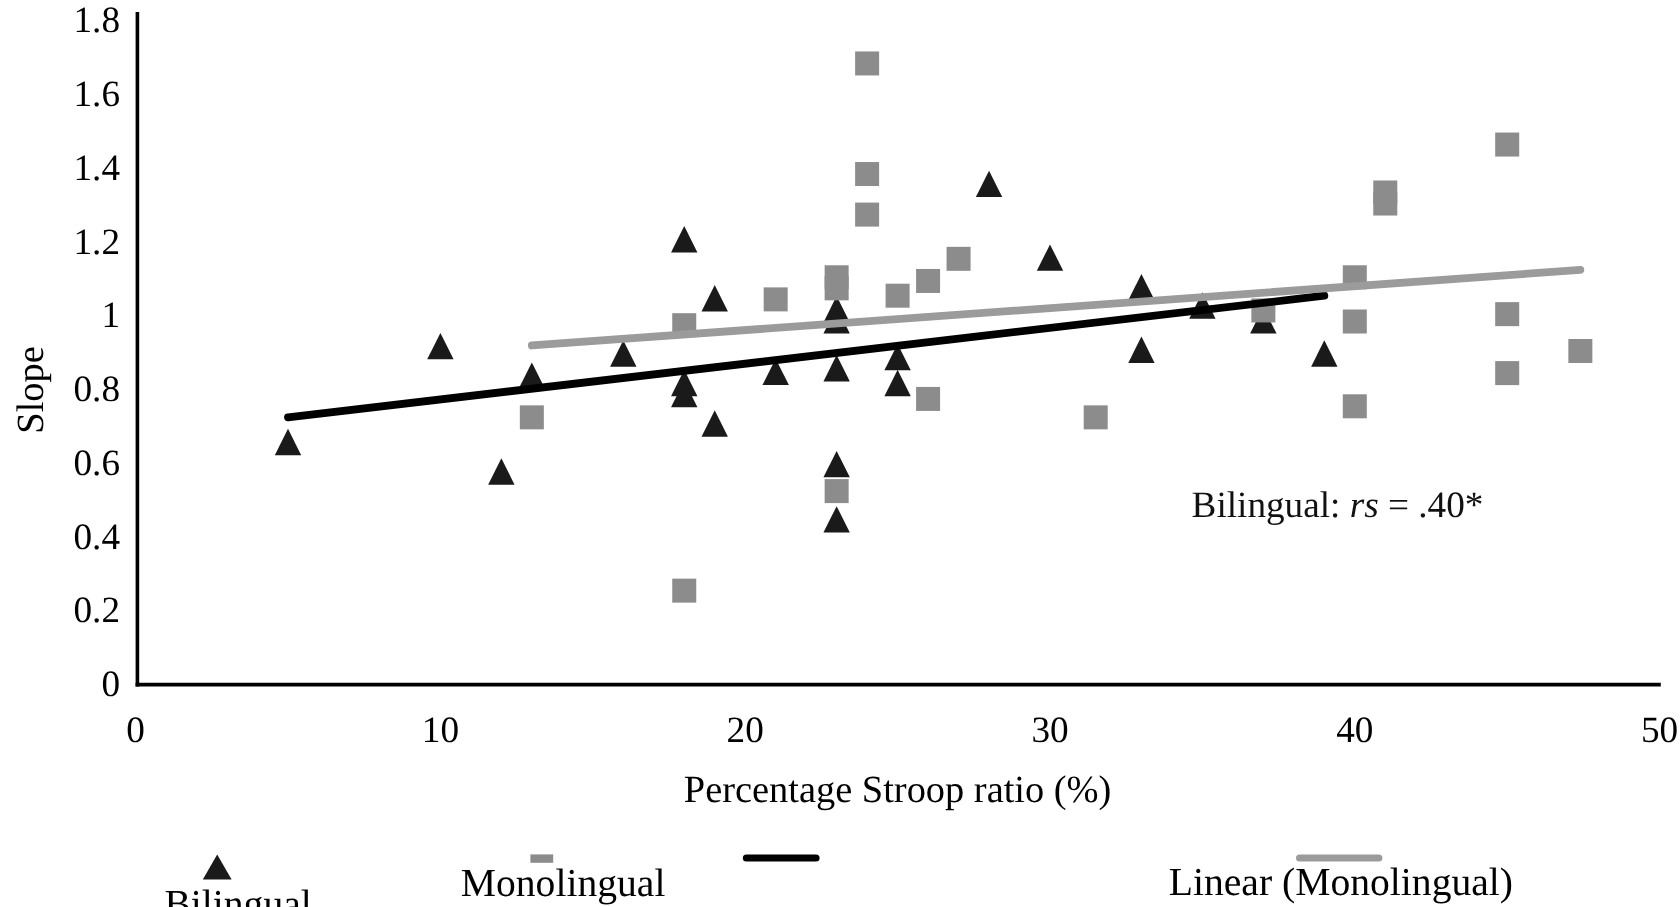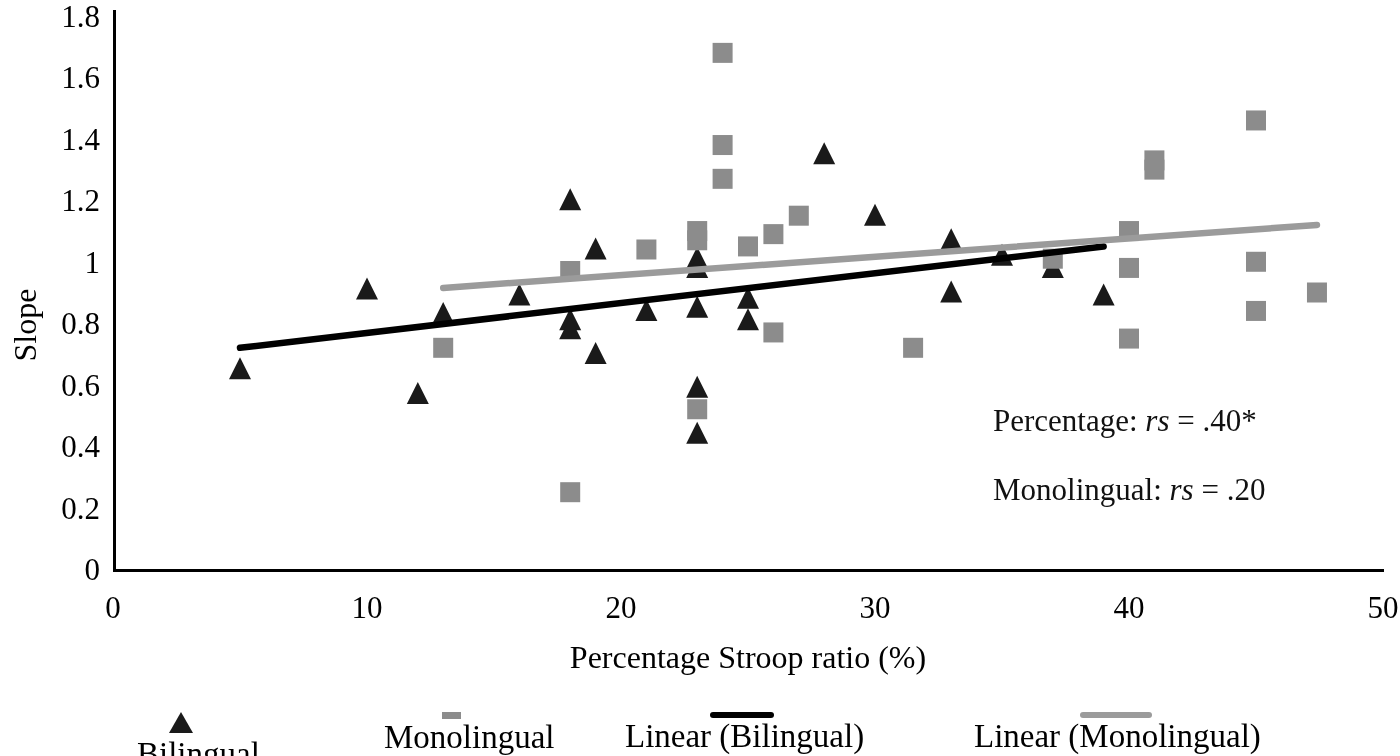--- a/index.html
+++ b/index.html
@@ -124,36 +124,32 @@
       <rect x="1144.3999999999999" y="159.61111111111114" width="20" height="20" fill="#8c8c8c"></rect>
       <rect x="1246" y="110.45555555555558" width="20" height="20" fill="#8c8c8c"></rect>
       <rect x="1246" y="251.77777777777777" width="20" height="20" fill="#8c8c8c"></rect>
       <rect x="1246" y="300.93333333333334" width="20" height="20" fill="#8c8c8c"></rect>
       <rect x="1306.96" y="282.5" width="20" height="20" fill="#8c8c8c"></rect>
       <line x1="240" y1="347.8" x2="1103.6" y2="246.41666666666663" stroke="#000000" stroke-width="6.5" stroke-linecap="round"></line>
       <line x1="443.2" y1="287.8916666666667" x2="1316.96" y2="224.9111111111111" stroke="#9b9b9b" stroke-width="6.5" stroke-linecap="round"></line>
     </svg>
 
   <div class="annot" id="annot-bilingual">
-    <span>Percentage: </span><i>rs</i><span> = .40*</span>
-  </div>
-  <div class="annot" id="annot-monolingual">
-    <span>Monolingual: </span><i>rs</i><span> = .20</span>
+    <span>Bilingual: </span><i>rs</i><span> = .40*</span>
   </div>
 
   <div class="legend-item" id="legend-bilingual">
     <span class="tri-marker"></span>
     <span class="legend-label">Bilingual</span>
   </div>
   <div class="legend-item" id="legend-monolingual">
     <span class="sq-marker"></span>
     <span class="legend-label">Monolingual</span>
   </div>
   <div class="legend-item" id="legend-linear-bilingual">
     <span class="line-marker black"></span>
-    <span class="legend-label">Linear (Bilingual)</span>
   </div>
   <div class="legend-item" id="legend-linear-monolingual">
     <span class="line-marker gray"></span>
     <span class="legend-label">Linear (Monolingual)</span>
   </div>
 
 </div>
 
 </body></html>

